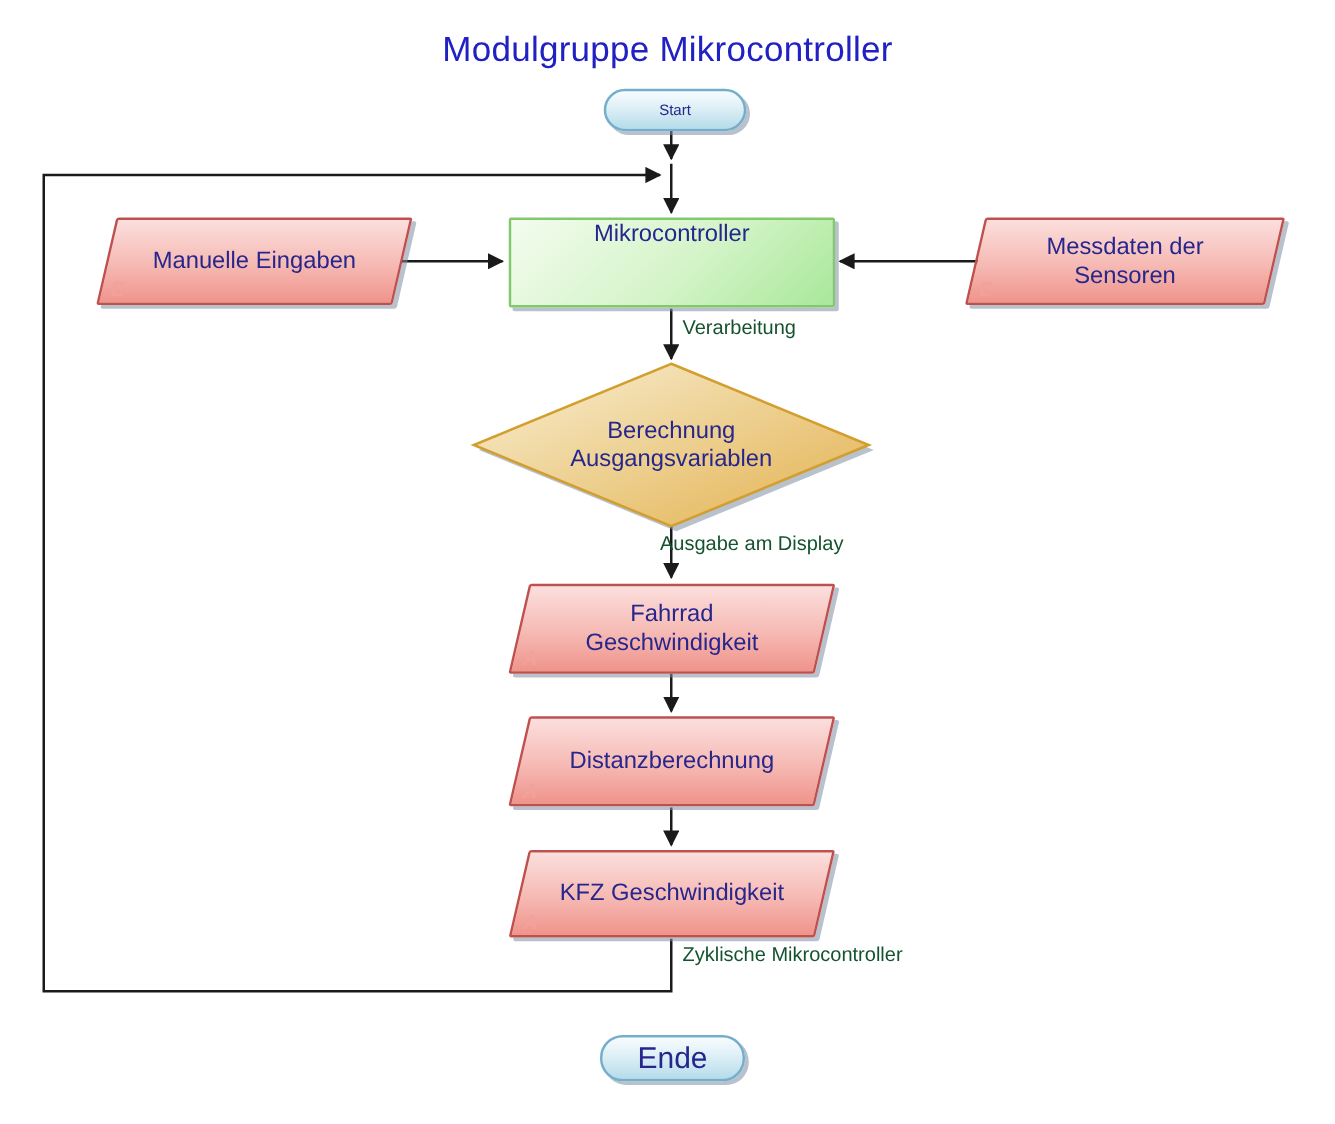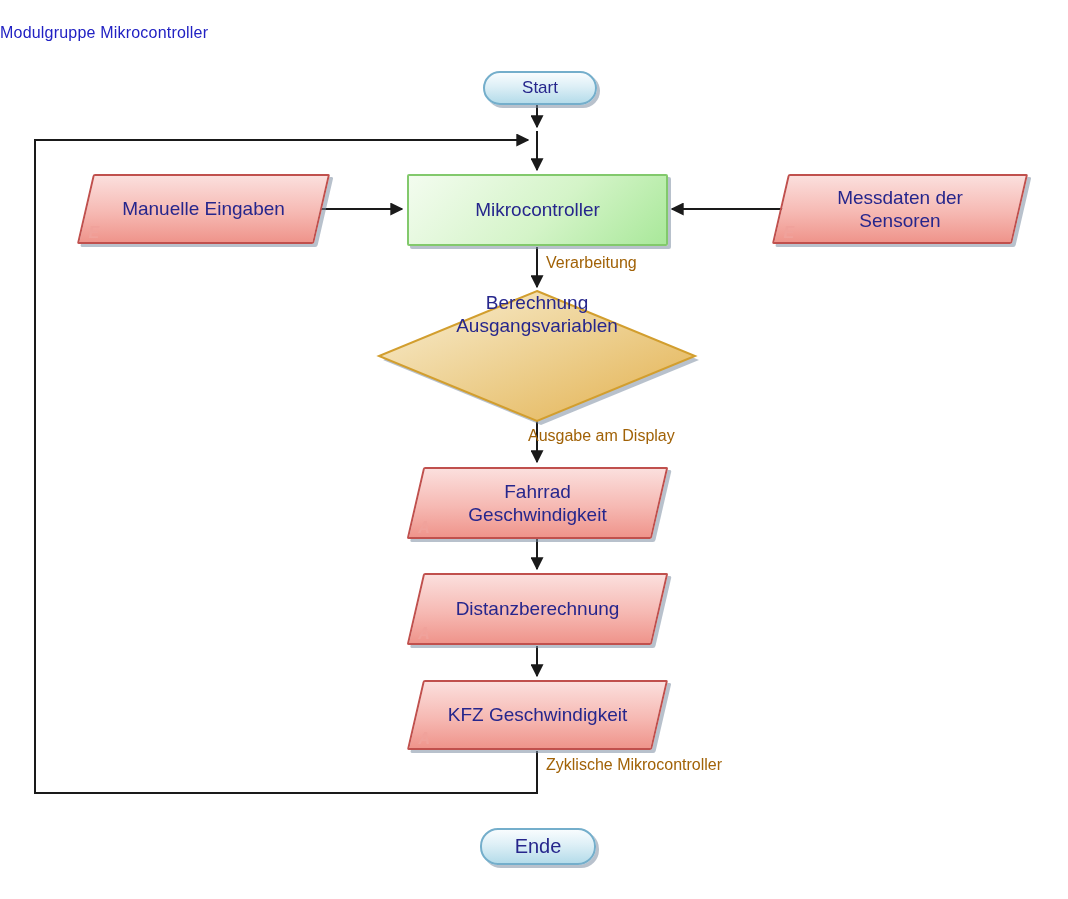--- a/index.html
+++ b/index.html
@@ -1,60 +1,60 @@
 <!DOCTYPE html>
 <html><head>
 <meta charset="utf-8">
 <style>
   html,body{margin:0;padding:0;background:#ffffff;}
   .canvas{
     position:relative;width:1068px;height:899px;background:#ffffff;
     font-family:"Liberation Sans",sans-serif;overflow:hidden;
   }
   .title{
-    position:absolute;left:0;top:24px;width:1068px;text-align:left;
-    font-size:16px;color:#2121c3;letter-spacing:0.2px;
+    position:absolute;left:0;top:24px;width:1068px;text-align:center;
+    font-size:28px;color:#2121c3;letter-spacing:0.2px;
   }
   svg.edges{position:absolute;left:0;top:0;z-index:1;}
   .node-label{color:#26268c;font-size:19px;line-height:1.22;white-space:pre-line;text-align:center;}
 
   
   .pill{
     position:absolute;z-index:2;box-sizing:border-box;border:2px solid #74aecb;border-radius:18px;
     background:linear-gradient(180deg,#f8fcfe 0%,#ddeff6 45%,#b5dcea 100%);
     box-shadow:3px 3px 0 rgba(125,142,162,.55);
     display:flex;align-items:center;justify-content:center;
   }
   
   .process{
     position:absolute;z-index:2;box-sizing:border-box;border:2px solid #82c96c;border-radius:2px;
     background:linear-gradient(135deg,#f3fcef 0%,#d4f4c8 55%,#a9e89a 100%);
     box-shadow:3px 3px 0 rgba(125,142,162,.55);
-    display:flex;align-items:center;justify-content:center;
+    display:flex;align-items:flex-start;justify-content:center;
   }
   
   .par{
     position:absolute;z-index:2;box-sizing:border-box;border:2px solid #c0504d;border-radius:2px;
     background:linear-gradient(180deg,#fbdfdd 0%,#f6b9b3 55%,#ef948b 100%);
     box-shadow:4px 3px 0 rgba(125,142,162,.55);
     transform:skewX(-13deg);
   }
   .par-inner{
     position:absolute;inset:0;transform:skewX(13deg);
     display:flex;align-items:center;justify-content:center;
   }
   .par-marker{
     position:absolute;left:7px;bottom:0px;transform:skewX(13deg);
     font-style:italic;font-weight:bold;font-size:16px;color:#f0a29b;z-index:3;
   }
   
   .diamond-label{
-    position:absolute;z-index:2;display:flex;align-items:flex-start;justify-content:center;
+    position:absolute;z-index:2;display:flex;align-items:center;justify-content:center;
   }
-  .edge-label{position:absolute;z-index:2;color:#a16207;font-size:16px;}
+  .edge-label{position:absolute;z-index:2;color:#14532d;font-size:16px;}
 </style>
 </head>
 <body>
 
 <div class="canvas">
 
   <svg class="edges" width="1068" height="899" viewBox="0 0 1068 899">
     <defs>
       <marker id="arr" viewBox="0 0 10 10" refX="9" refY="5" markerWidth="13" markerHeight="13" markerUnits="userSpaceOnUse" orient="auto-start-reverse">
         <path d="M0,0 L10,5 L0,10 z" fill="#1a1a1a"></path>
@@ -78,21 +78,21 @@
       <line x1="537" y1="646" x2="537" y2="676" marker-end="url(#arr)"></line>
     </g>
 
     <polygon points="541,295 699,360 541,425 383,360" fill="rgba(125,142,162,0.55)"></polygon>
     <polygon points="537,291 695,356 537,421 379,356" fill="url(#diamondGrad)" stroke="#d29e2e" stroke-width="2"></polygon>
   </svg>
 
   <div class="title">Modulgruppe Mikrocontroller</div>
 
   <div class="pill" style="left:483px;top:71px;width:114px;height:34px;">
-    <span class="node-label" style="font-size:17px;">Start</span>
+    <span class="node-label" style="font-size:12px;">Start</span>
   </div>
 
   <div class="par" style="left:85px;top:174px;width:237px;height:70px;">
     <span class="par-marker">E</span>
     <div class="par-inner">
       <span class="node-label">Manuelle Eingaben</span>
     </div>
   </div>
 
   <div class="process" style="left:407px;top:174px;width:261px;height:72px;">
@@ -128,20 +128,20 @@
   </div>
 
   <div class="par" style="left:415px;top:680px;width:245px;height:70px;">
     <span class="par-marker">A</span>
     <div class="par-inner">
       <span class="node-label">KFZ Geschwindigkeit</span>
     </div>
   </div>
 
   <div class="pill" style="left:480px;top:828px;width:116px;height:37px;">
-    <span class="node-label" style="font-size:20px;">Ende</span>
+    <span class="node-label" style="font-size:24px;">Ende</span>
   </div>
 
   <div class="edge-label" style="left:546px;top:254px;">Verarbeitung</div>
   <div class="edge-label" style="left:528px;top:427px;">Ausgabe am Display</div>
   <div class="edge-label" style="left:546px;top:756px;">Zyklische Mikrocontroller</div>
 
 </div>
 
 </body></html>

